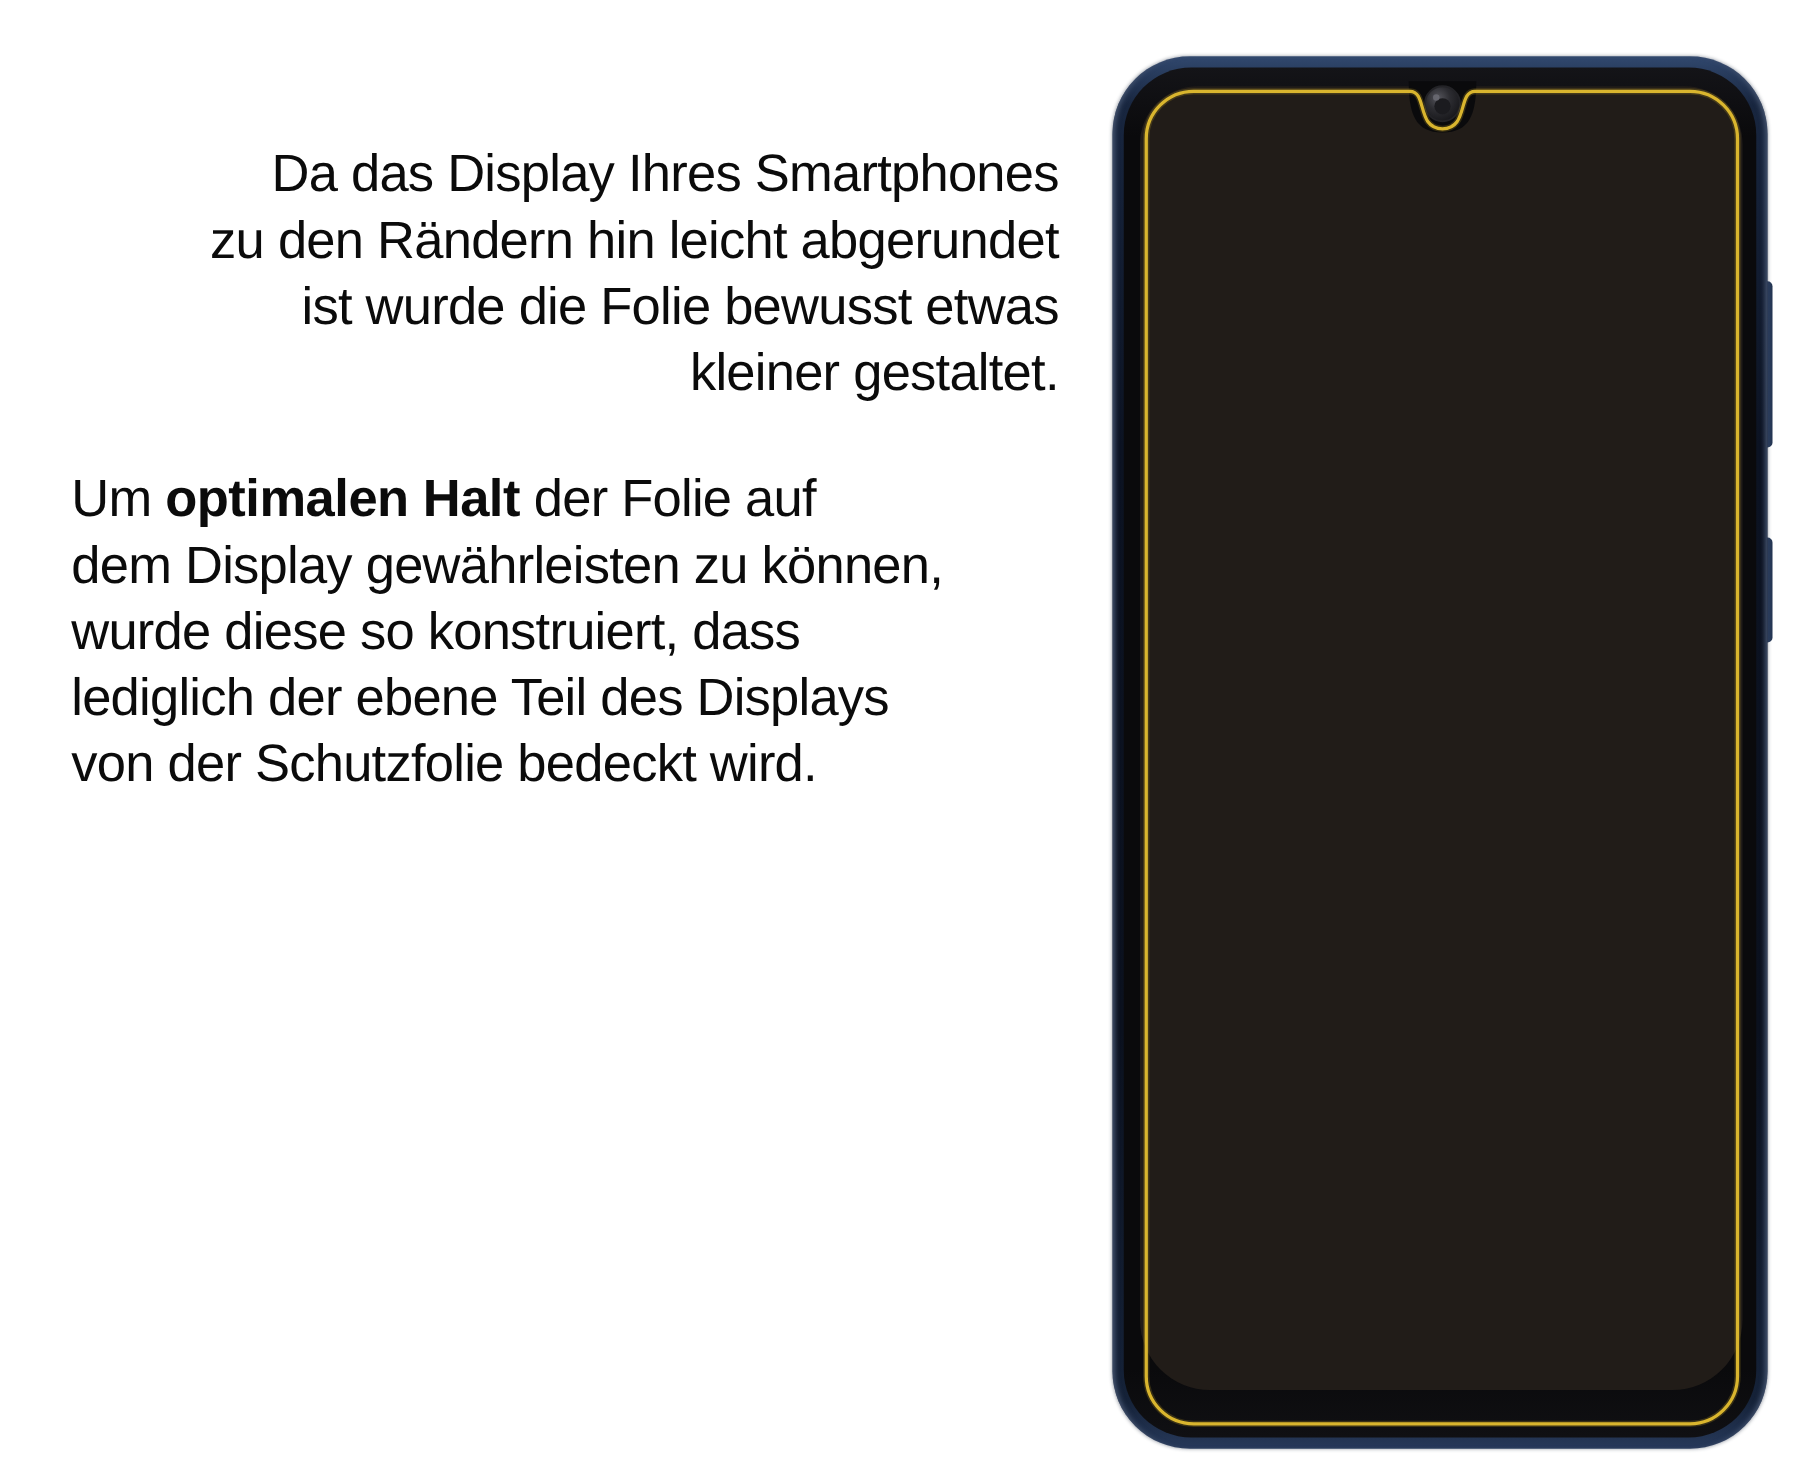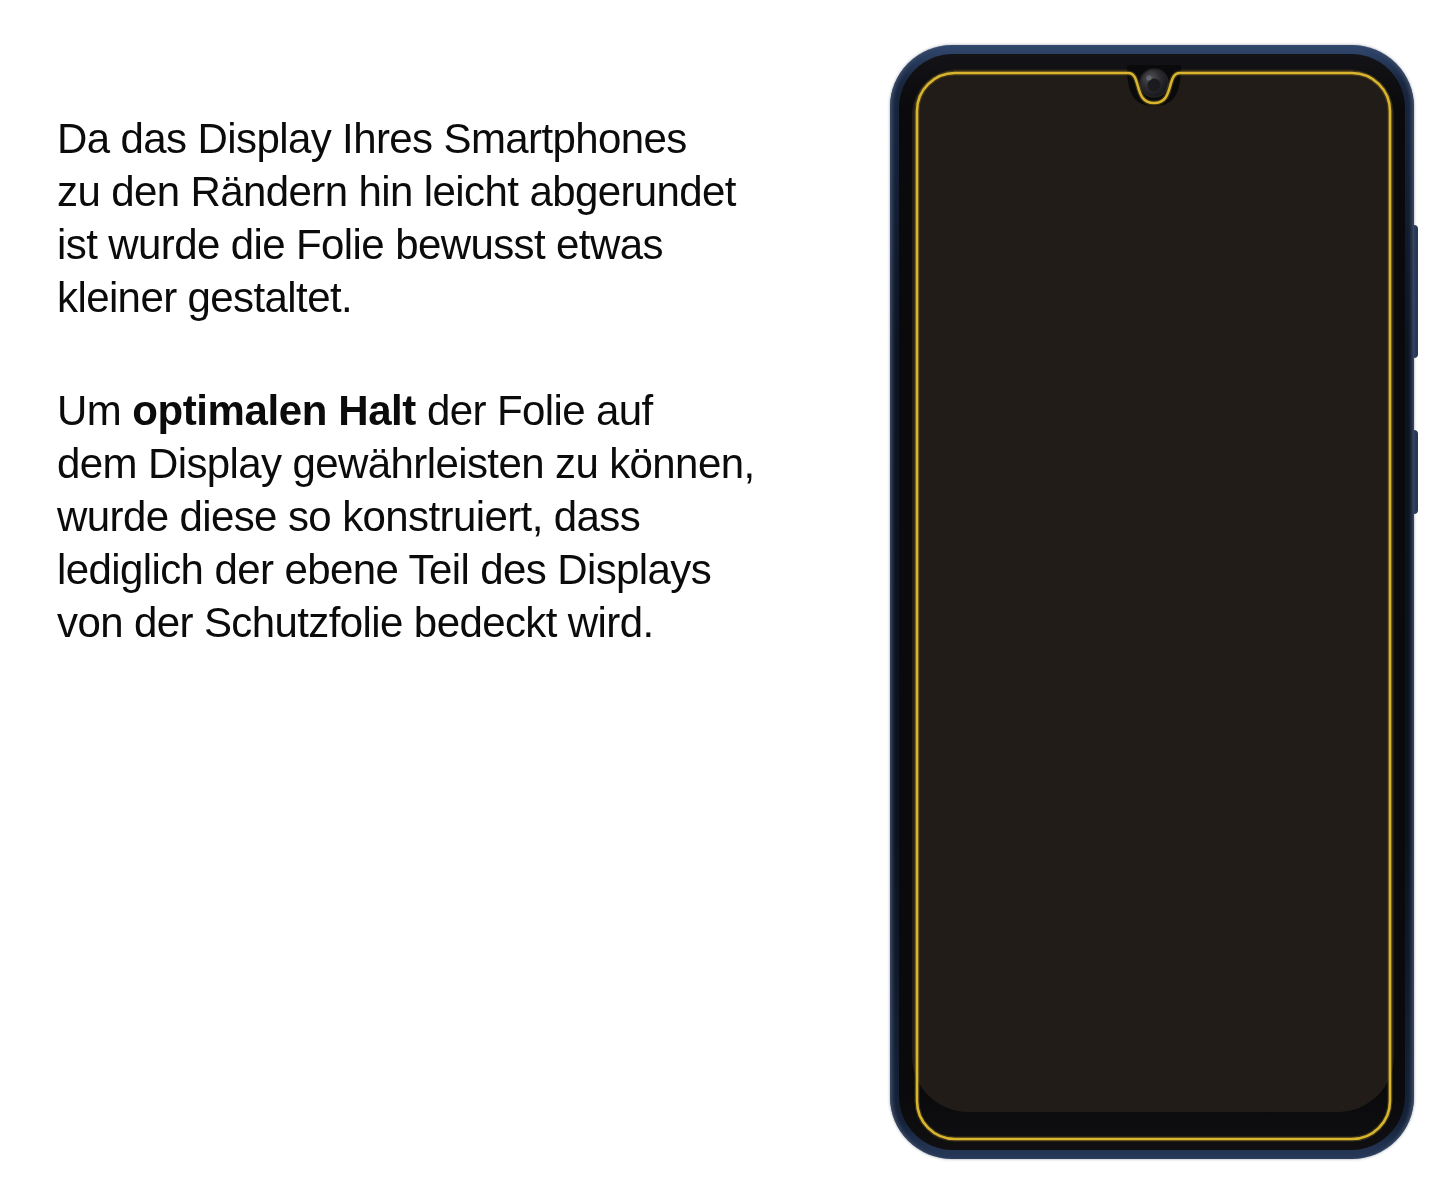--- a/index.html
+++ b/index.html
@@ -16,22 +16,22 @@
     position: absolute;
     left: 57px;
     width: 790px;
     font-size: 42px;
     line-height: 53px;
     letter-spacing: -0.6px;
     color: #0b0b0b;
     white-space: pre-line;
   }
   .para b { font-weight: 700; letter-spacing: -0.4px; }
-  #para1 { top: 70px; }
-  #para2 { top: 342px; }
+  #para1 { top: 70px; text-align: right; }
+  #para2 { top: 330px; }
   #para3 { top: 743px; }
 
   
   .phone {
     position: absolute;
     left: 890px; top: 45px;
     width: 532px; height: 1114px;
   }
   .side-btn {
     position: absolute;

